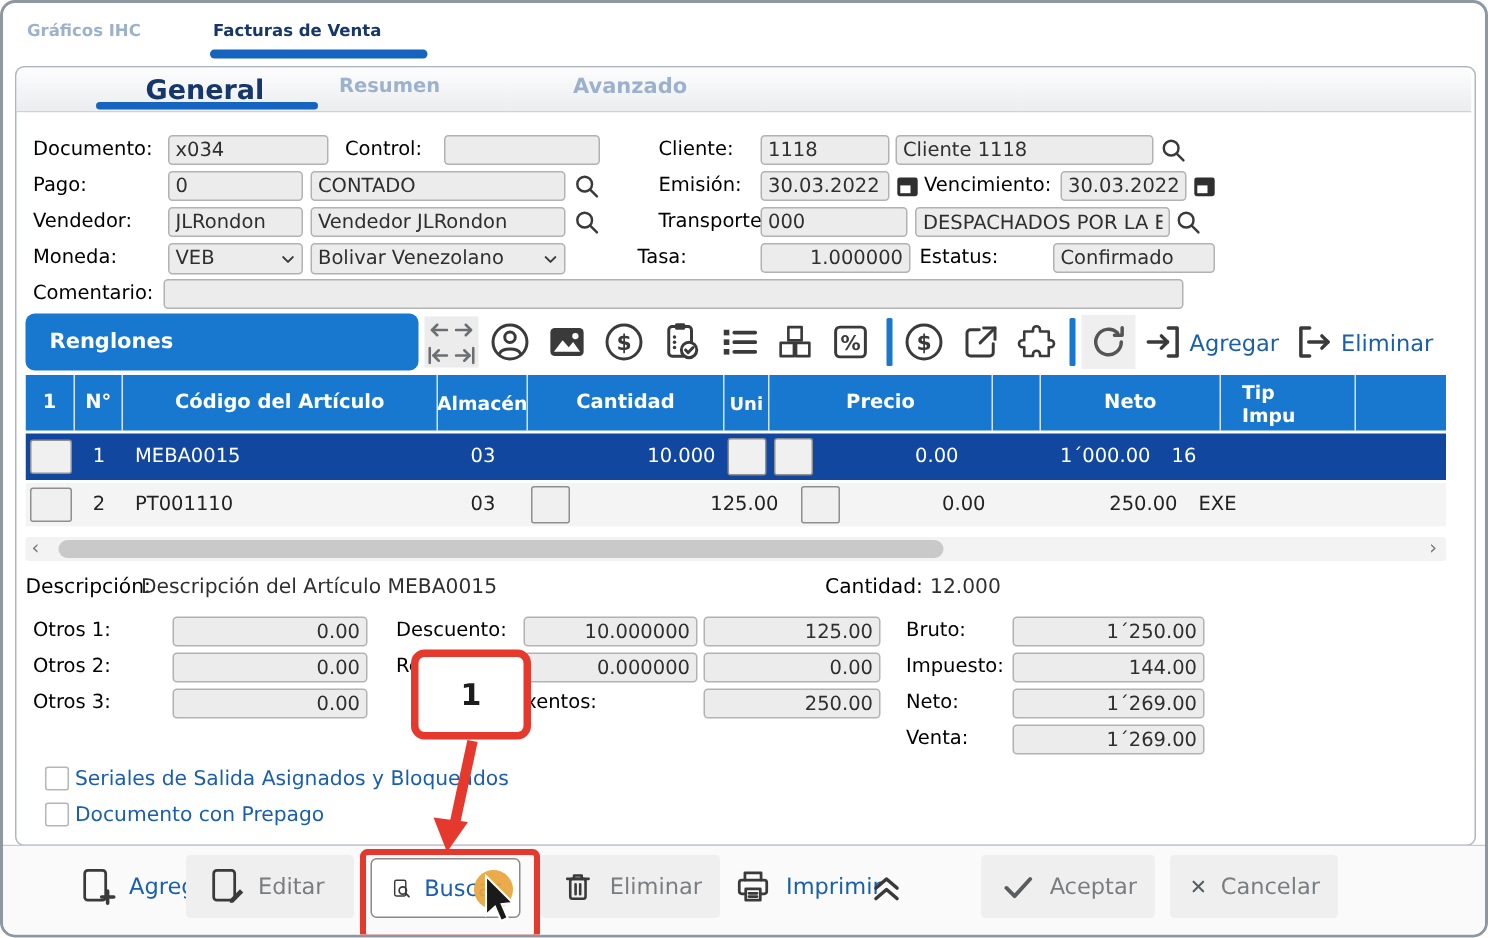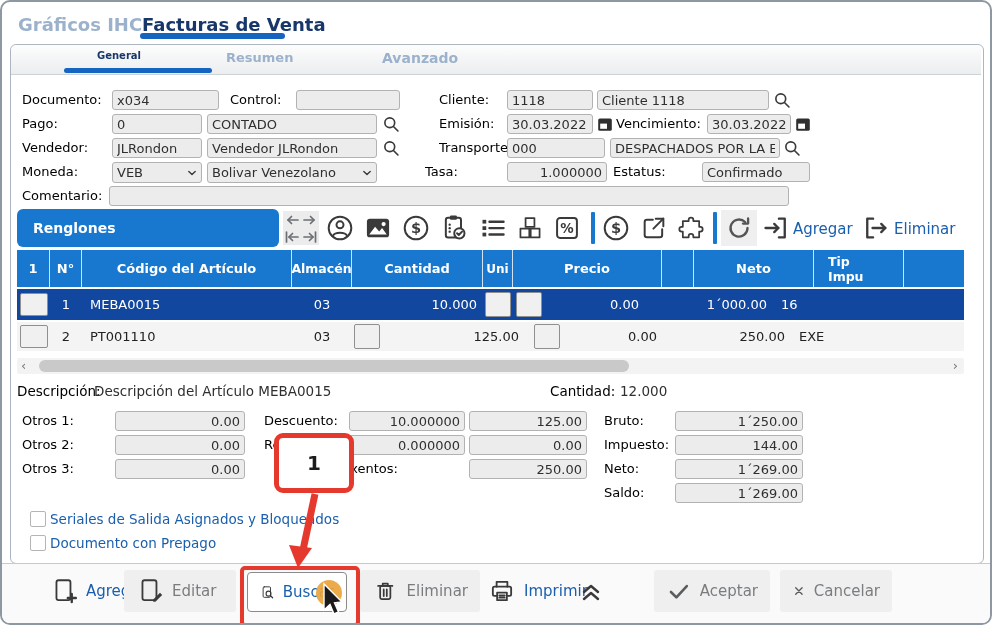--- a/index.html
+++ b/index.html
@@ -1,20 +1,20 @@
 <!DOCTYPE html>
 <html><head>
 <meta charset="utf-8">
 <style>
   html,body{margin:0;padding:0;width:992px;height:625px;background:#fff;overflow:hidden;
     font-family:"DejaVu Sans","Liberation Sans",sans-serif;}
   #window{position:absolute;inset:0;width:992px;height:625px;box-sizing:border-box;
     border:2px solid #8d98a3;border-radius:10px;background:#fff;overflow:hidden;}
   .abs{position:absolute;}
-  .tab{font-size:18px;font-weight:bold;white-space:nowrap;cursor:pointer;}
+  .tab{font-size:11px;font-weight:bold;white-space:nowrap;cursor:pointer;}
   .tab.active{color:#17376b;}
   .tab.inactive{color:#9cb2cc;}
   .tabline{background:#1565c0;border-radius:3px;height:6px;}
   .panel{border:1px solid #adb6c0;border-radius:6px;background:#fff;}
   .substrip{background:linear-gradient(#fdfdfd,#ebedef);border-bottom:1px solid #cdd2d7;border-radius:6px 6px 0 0;}
   .lbl{font-size:13px;color:#000000;white-space:nowrap;}
   .inp{box-sizing:border-box;height:20px;background:#ececec;border:1px solid #b2b2b2;border-radius:3px;
     font-family:"DejaVu Sans","Liberation Sans",sans-serif;font-size:13px;color:#2f2f2f;padding:0 4px;
     white-space:nowrap;overflow:hidden;outline:none;}
   .inp.r{text-align:right;}
@@ -47,21 +47,21 @@
 <body>
 
 <div id="window">
 
   <span class="abs tab inactive" style="left:16px;top:12px;">Gráficos IHC</span>
   <span class="abs tab active" style="left:140px;top:12px;">Facturas de Venta</span>
   <div class="abs tabline" style="left:138px;top:31px;width:145px;"></div>
 
   <div class="abs panel" style="left:8px;top:42px;width:972px;height:518px;"></div>
   <div class="abs substrip" style="left:9px;top:43px;width:970px;height:29px;"></div>
-  <span class="abs tab active" style="left:95px;top:48px;font-size:10px;">General</span>
+  <span class="abs tab active" style="left:95px;top:48px;font-size:18px;">General</span>
   <span class="abs tab inactive" style="left:224px;top:48px;font-size:13px;">Resumen</span>
   <span class="abs tab inactive" style="left:380px;top:48px;font-size:14px;">Avanzado</span>
   <div class="abs tabline" style="left:62px;top:66px;width:148px;height:5px;"></div>
 
   <span class="abs lbl" style="left:20px;top:90px;">Documento:</span>
   <input class="abs inp" style="left: 110px; top: 88px; width: 107px;" value="x034">
   <span class="abs lbl" style="left:228px;top:90px;">Control:</span>
   <input class="abs inp" style="left: 294px; top: 88px; width: 104px;" value="">
   <span class="abs lbl" style="left:437px;top:90px;">Cliente:</span>
   <input class="abs inp" style="left: 505px; top: 88px; width: 86px;" value="1118">
@@ -348,21 +348,21 @@
   <input class="abs inp r" style="left: 467px; top: 433px; width: 118px;" value="0.00">
   <span class="abs lbl" style="left:340px;top:459px;">Exentos:</span>
   <input class="abs inp r" style="left: 467px; top: 457px; width: 118px;" value="250.00">
 
   <span class="abs lbl" style="left:602px;top:411px;">Bruto:</span>
   <input class="abs inp r" style="left: 673px; top: 409px; width: 128px;" value="1´250.00">
   <span class="abs lbl" style="left:602px;top:435px;">Impuesto:</span>
   <input class="abs inp r" style="left: 673px; top: 433px; width: 128px;" value="144.00">
   <span class="abs lbl" style="left:602px;top:459px;">Neto:</span>
   <input class="abs inp r" style="left: 673px; top: 457px; width: 128px;" value="1´269.00">
-  <span class="abs lbl" style="left:602px;top:483px;">Saldo:</span>
+  <span class="abs lbl" style="left:602px;top:483px;">Venta:</span>
   <input class="abs inp r" style="left: 673px; top: 481px; width: 128px;" value="1´269.00">
 
   <span class="abs chk" style="left:28px;top:509px;"></span>
   <span class="abs cblbl" style="left:48px;top:509px;">Seriales de Salida Asignados y Bloqueados</span>
   <span class="abs chk" style="left:28px;top:533px;"></span>
   <span class="abs cblbl" style="left:48px;top:533px;">Documento con Prepago</span>
 
   <div class="abs" style="left:0;top:561px;width:988px;height:60px;background:#fafafa;border-top:1px solid #c6cacd;border-radius:0 0 8px 8px;"></div>
 
   <div class="abs fbtn" style="left:36px;top:568px;">

